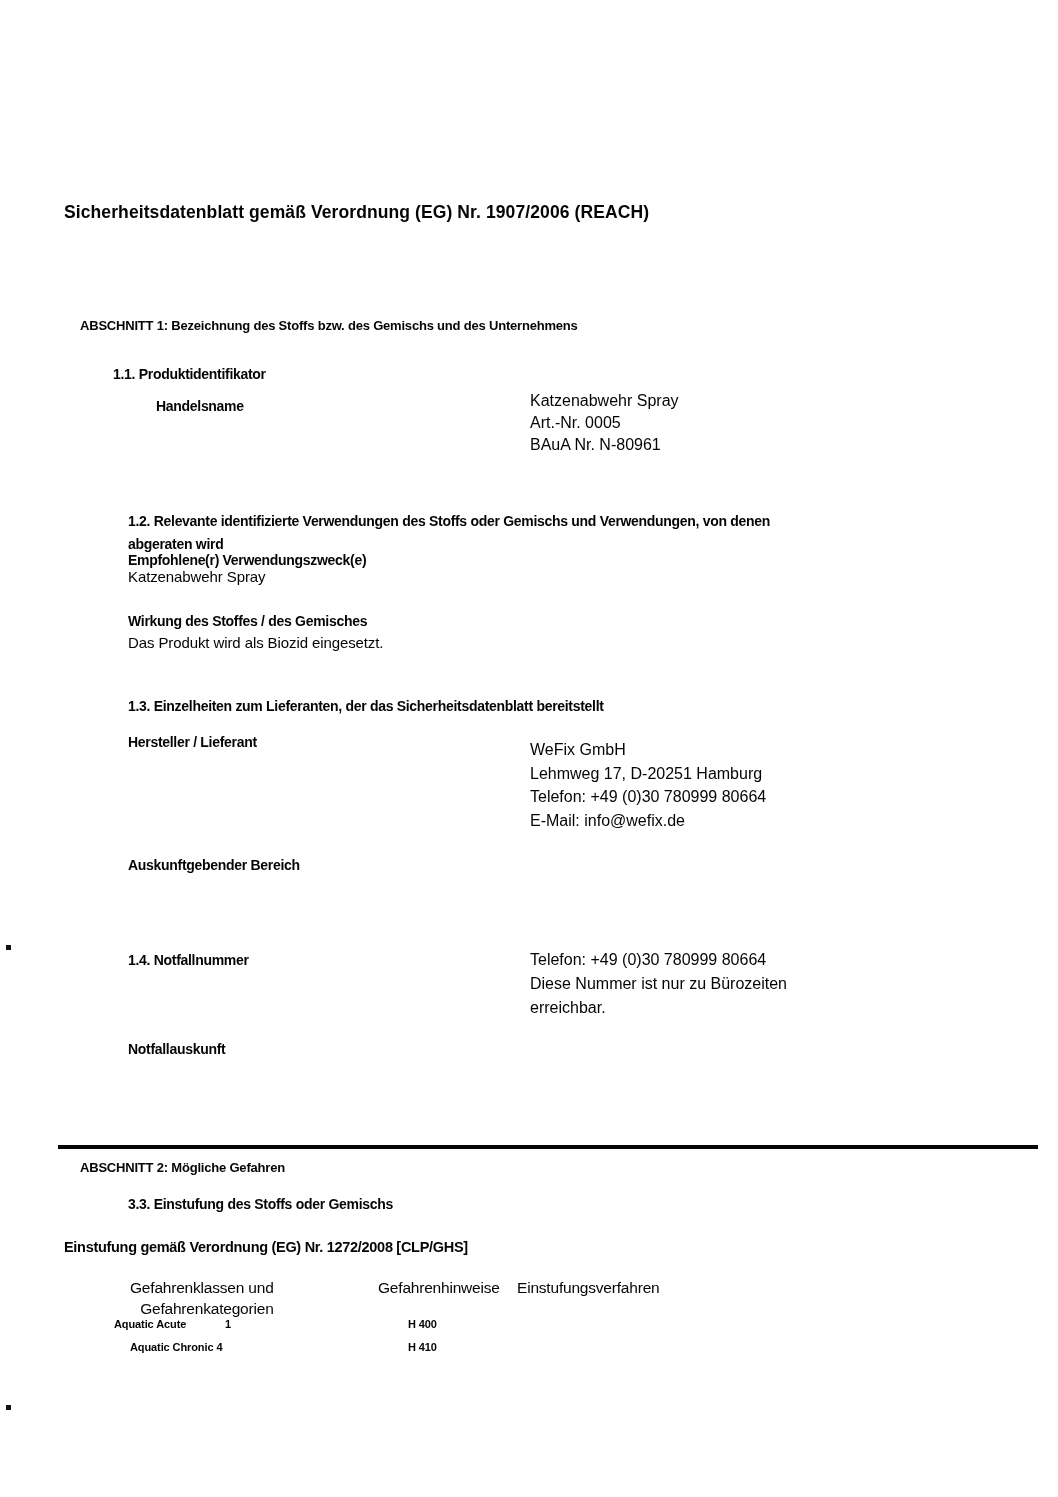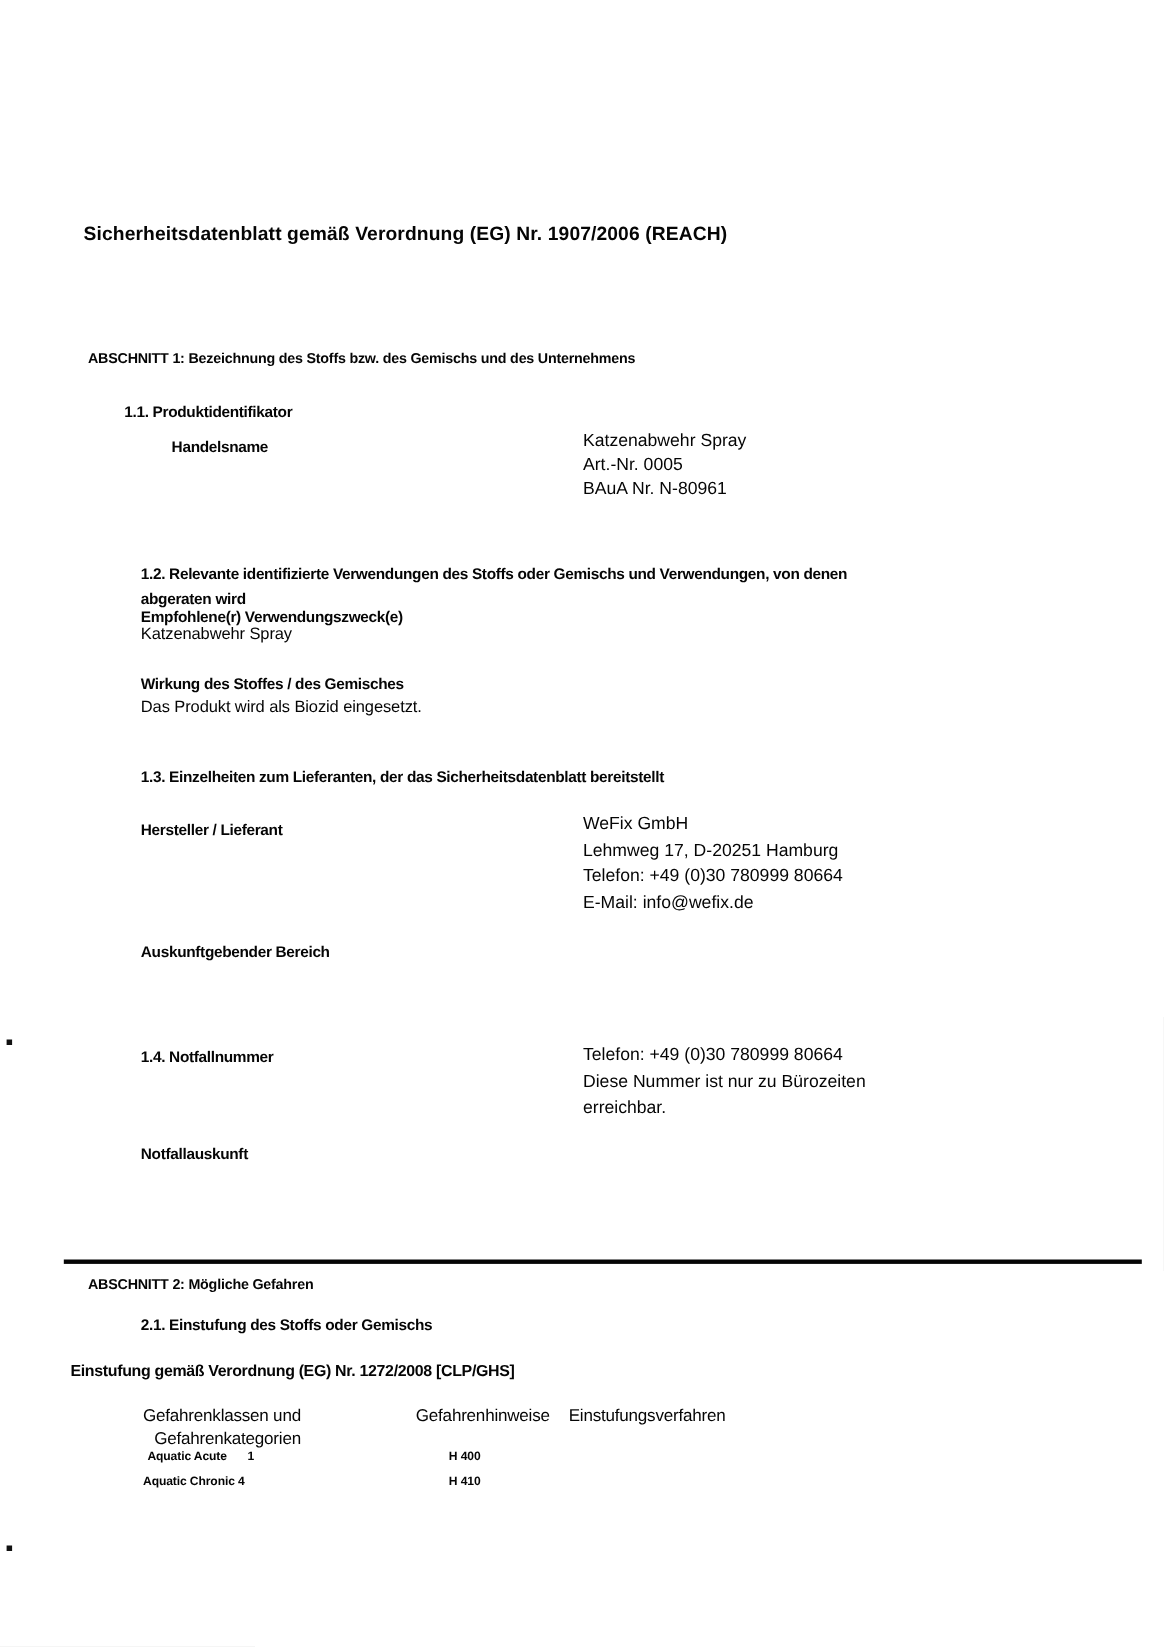--- a/index.html
+++ b/index.html
@@ -12,21 +12,20 @@
     font-family: "Liberation Sans", sans-serif;
     color: #050505;
     overflow: hidden;
   }
   .abs { position: absolute; white-space: nowrap; }
   .hdr {
     font-size: 17.5px;
     font-weight: bold;
     line-height: 30px;
     letter-spacing: 0.1px;
-    margin-left: 12px;
   }
   .sec-title {
     font-size: 13px;
     font-weight: bold;
     letter-spacing: -0.2px;
   }
   .sub-title, .label {
     font-size: 14px;
     font-weight: bold;
     letter-spacing: -0.3px;
@@ -83,21 +82,21 @@
   </div>
 
   <div class="abs label" style="left:128px; top:552px;">Empfohlene(r) Verwendungszweck(e)</div>
   <div class="abs body-text" style="left:128px; top:568px;">Katzenabwehr Spray</div>
 
   <div class="abs label" style="left:128px; top:613px;text-align:right;">Wirkung des Stoffes / des Gemisches</div>
   <div class="abs body-text" style="left:128px; top:634px;">Das Produkt wird als Biozid eingesetzt.</div>
 
   <div class="abs sub-title" style="left:128px; top:698px;">1.3. Einzelheiten zum Lieferanten, der das Sicherheitsdatenblatt bereitstellt</div>
 
-  <div class="abs label" style="left:128px; top:734px;margin-top:12px;">Hersteller / Lieferant</div>
+  <div class="abs label" style="left:128px; top:734px;">Hersteller / Lieferant</div>
 
   <div class="abs value wide" style="left:530px; top:738px;">
     <div class="vline">WeFix GmbH</div>
     <div class="vline">Lehmweg 17, D-20251 Hamburg</div>
     <div class="vline">Telefon: +49 (0)30 780999 80664</div>
     <div class="vline">E-Mail: info@wefix.de</div>
   </div>
 
   <div class="abs label" style="left:128px; top:857px;">Auskunftgebender Bereich</div>
 
@@ -111,33 +110,33 @@
 
   <div class="abs label" style="left:128px; top:1041px;">Notfallauskunft</div>
 
   <div class="dot" style="left:6px; top:945px;"></div>
   <div class="dot" style="left:6px; top:1405px;"></div>
 
   <div class="divider"></div>
 
   <div class="abs sec-title" style="left:80px; top:1160px;">ABSCHNITT 2: Mögliche Gefahren</div>
 
-  <div class="abs sub-title" style="left:128px; top:1196px;">2.1. Einstufung des Stoffs oder Gemischs</div>
+  <div class="abs sub-title" style="left:128px; top:1196px;">3.3. Einstufung des Stoffs oder Gemischs</div>
 
   <div class="abs label" style="left:64px; top:1239px; font-size:14.5px;">Einstufung gemäß Verordnung (EG) Nr. 1272/2008 [CLP/GHS]</div>
 
   <div class="abs tbl-header" style="left:130px; top:1277px;text-align:right;">
     <div>Gefahrenklassen und</div>
     <div>Gefahrenkategorien</div>
   </div>
   <div class="abs tbl-header" style="left:378px; top:1277px;">Gefahrenhinweise</div>
   <div class="abs tbl-header" style="left:517px; top:1277px;">Einstufungsverfahren</div>
 
   <div>
-    <span class="abs hz" style="left:134px; top:1318px;">Aquatic Acute</span>
+    <span class="abs hz" style="left:114px; top:1318px;">Aquatic Acute</span>
     <span class="abs hz" style="left:225px; top:1318px;">1</span>
     <span class="abs hz" style="left:408px; top:1318px;">H 400</span>
   </div>
 
   <div>
     <span class="abs hz" style="left:130px; top:1341px;">Aquatic Chronic 4</span>
     <span class="abs hz" style="left:408px; top:1341px;">H 410</span>
   </div>
 
 </div>

